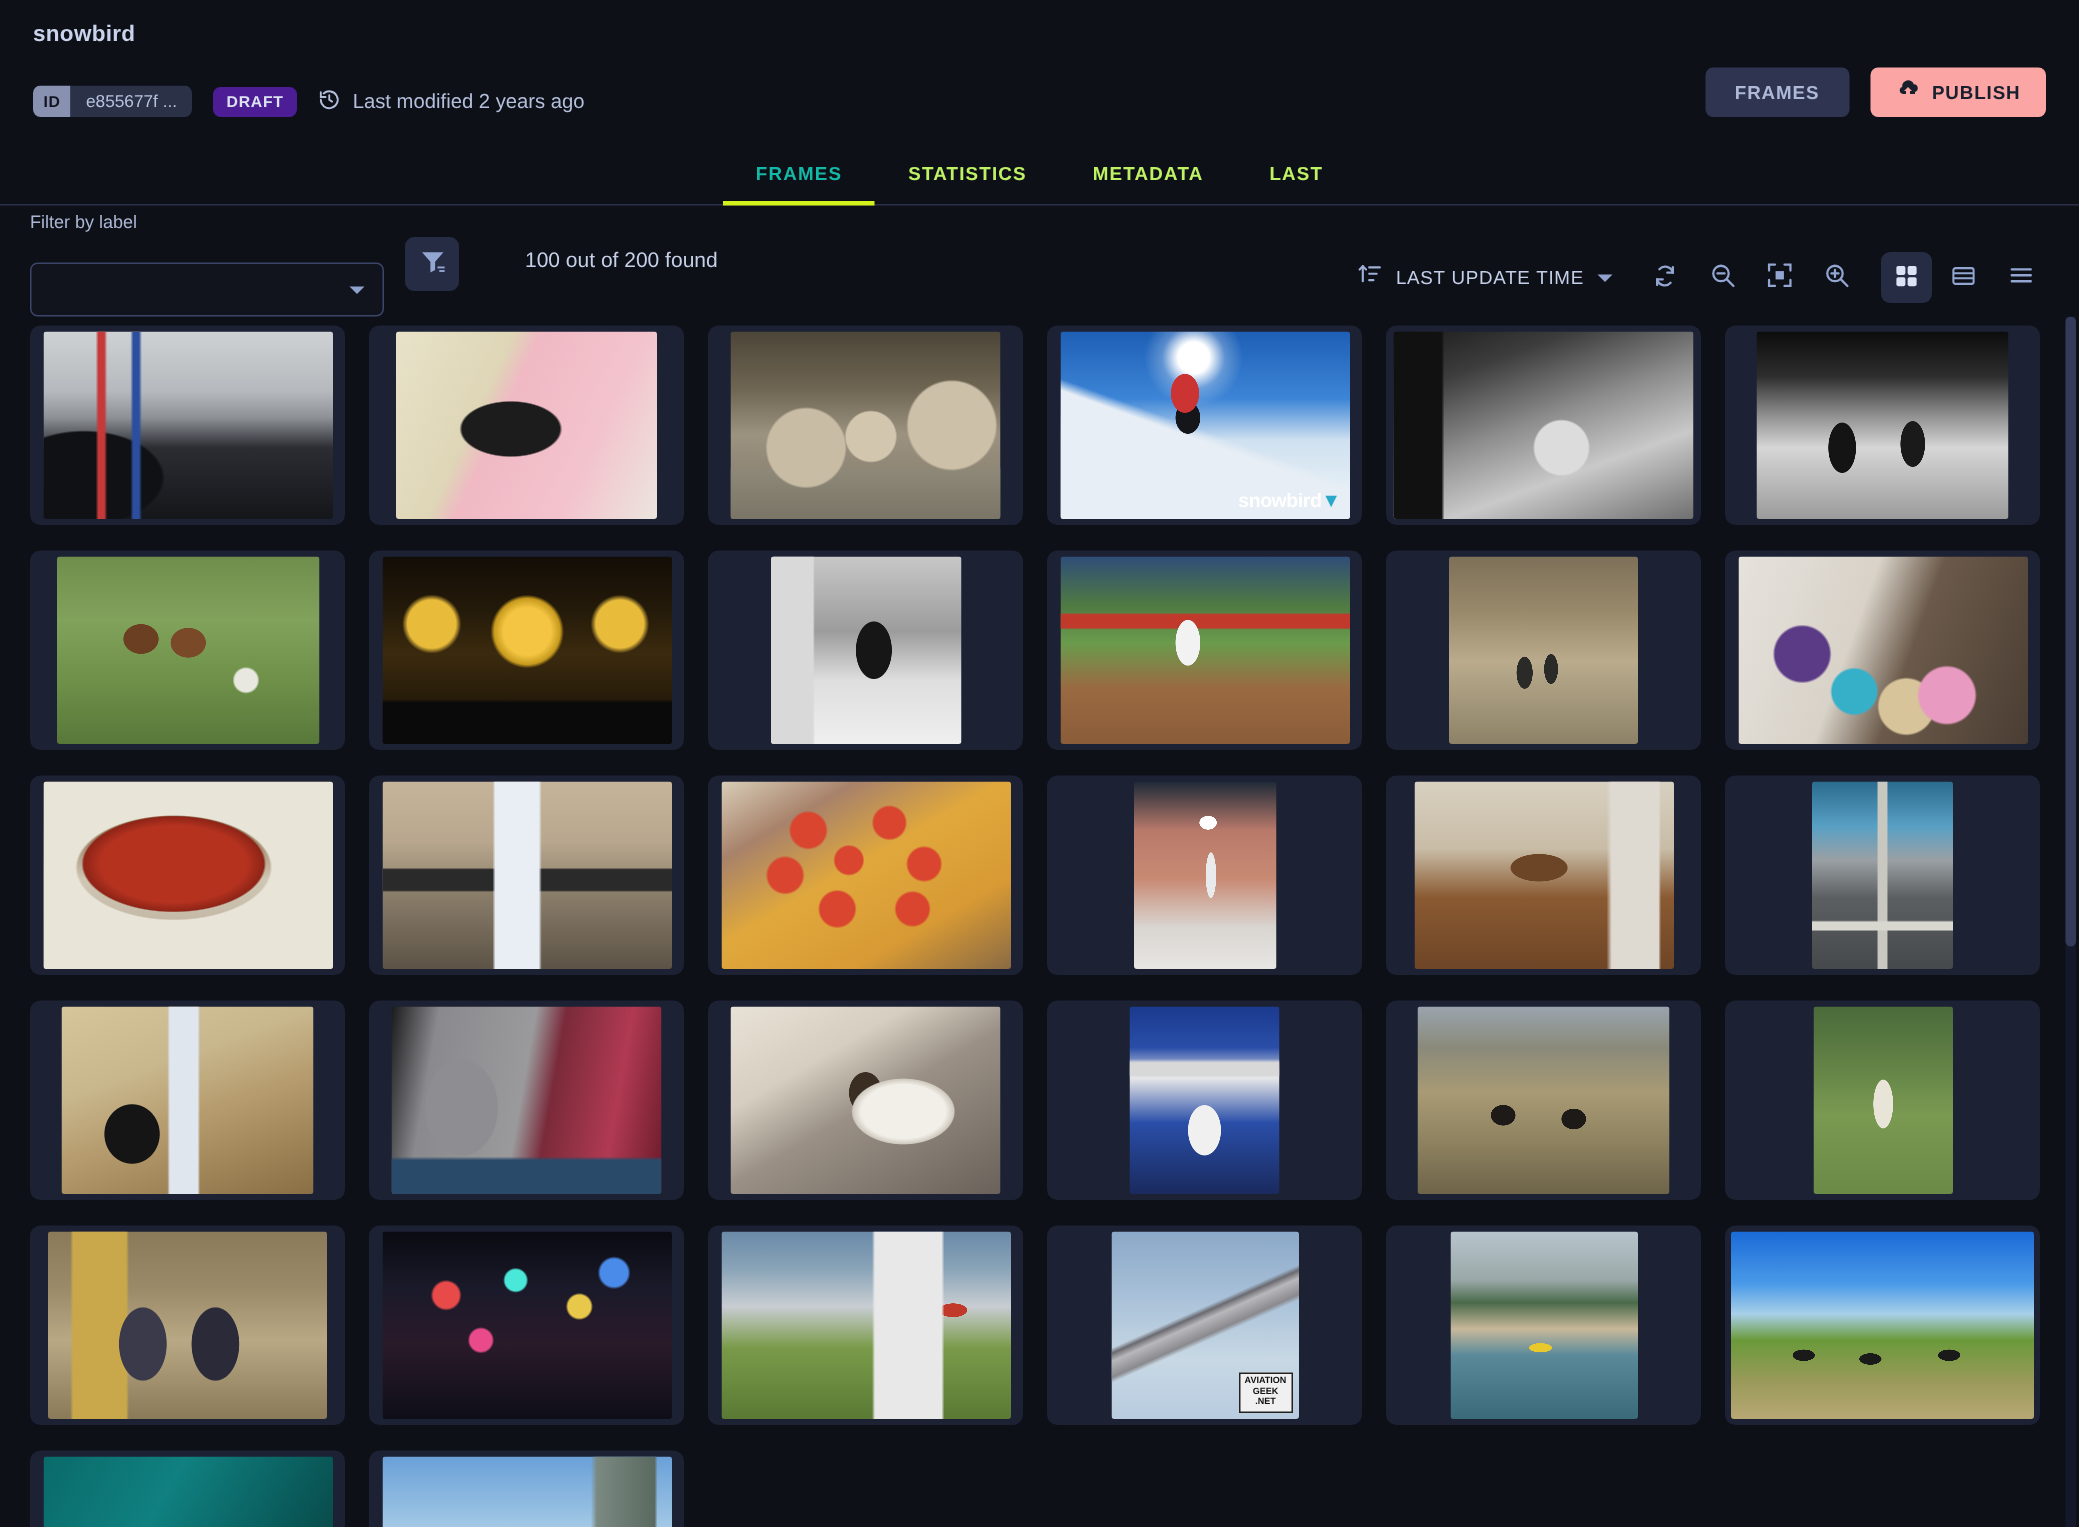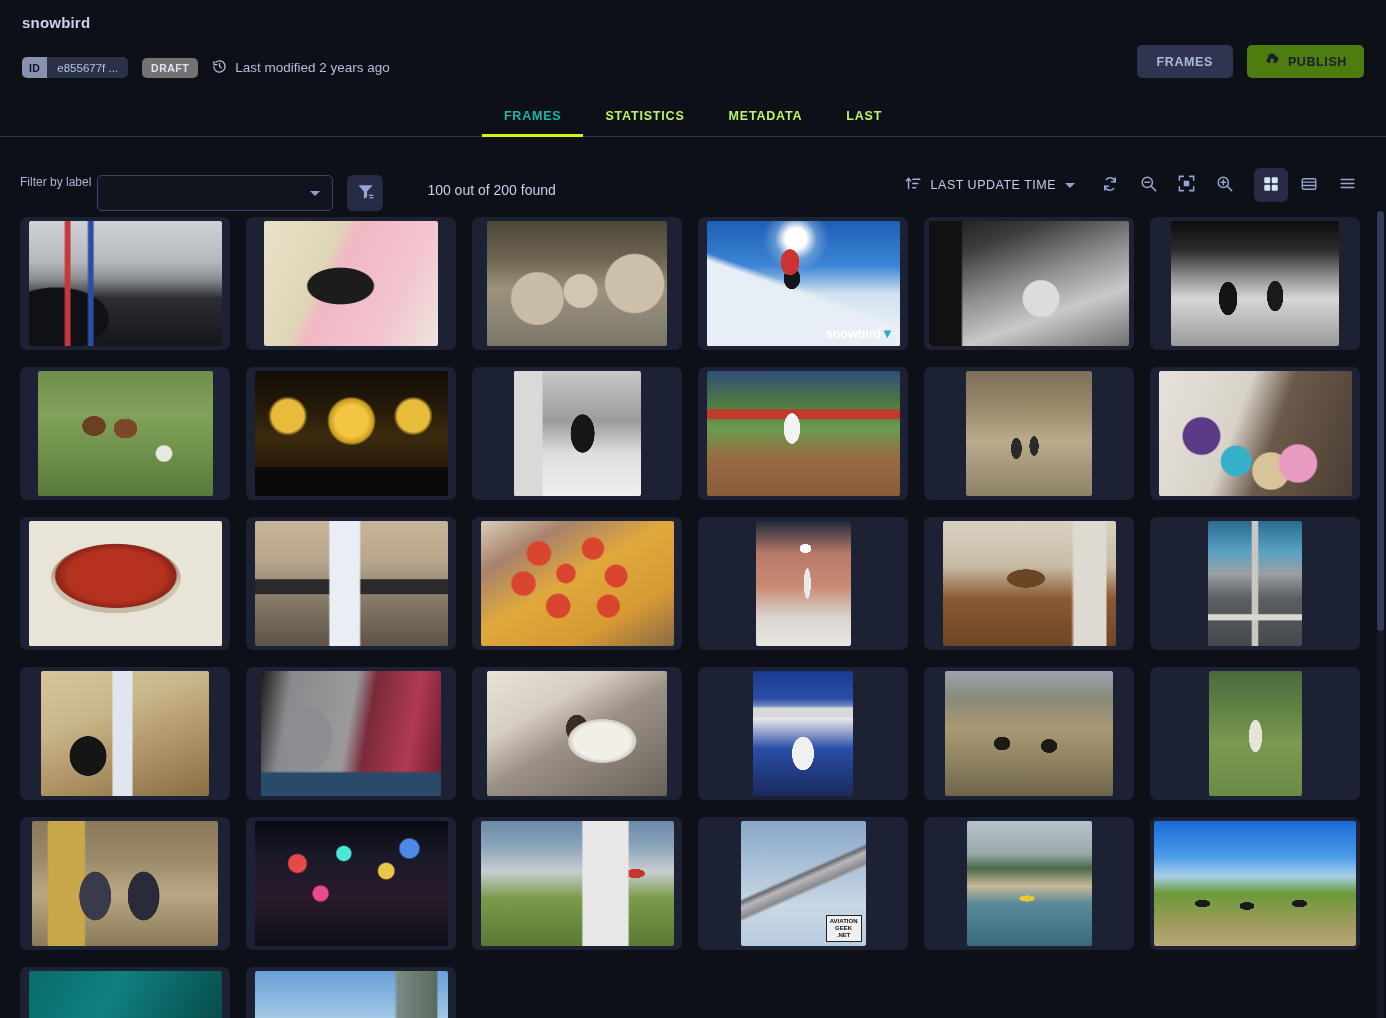--- a/index.html
+++ b/index.html
@@ -28,61 +28,61 @@
   .id-badge .k {
     background: #8892b0; color: #12151f; font-weight: bold;
     padding: 0 7px; height: 100%; display: flex; align-items: center;
     font-size: 10.5px; letter-spacing: .4px;
   }
   .id-badge .v {
     background: #2b3147; color: #b7c3de;
     padding: 0 10px; height: 100%; display: flex; align-items: center;
   }
   .draft-badge {
-    background: #737373; color: #dbe2f2;
+    background: #4c1d95; color: #dbe2f2;
     font-size: 10.5px; font-weight: bold; letter-spacing: .5px;
     padding: 4px 9px; border-radius: 5px;
   }
   .modified {
     display: flex; align-items: center; gap: 8px;
     color: #b3bfdb; font-size: 13.5px;
   }
   .hdr-actions {
     position: absolute; right: 0; top: -12px;
     display: flex; align-items: center; gap: 14px;
   }
   .btn {
     border: none; cursor: pointer; border-radius: 5px;
     font-family: inherit; font-size: 12.5px; font-weight: bold;
     letter-spacing: .6px; display: inline-flex; align-items: center;
     justify-content: center; gap: 8px; height: 33px; padding: 0 20px;
   }
   .btn-delete { background: #2f3550; color: #aeb9d8; }
-  .btn-publish { background: #4d7c0f; color: #18202e; padding: 0 17px; }
+  .btn-publish { background: #fca5a5; color: #18202e; padding: 0 17px; }
 
   
   .tabs {
     display: flex; justify-content: center; gap: 0;
     margin-top: 22px; border-bottom: 1px solid #2a3048;
   }
   .tab {
     padding: 9px 22px 11px 22px; font-size: 12.5px; font-weight: bold;
     letter-spacing: .8px; color: #bef264; cursor: pointer;
     background: none; border: none; font-family: inherit;
     border-bottom: 3px solid transparent; margin-bottom: -1px;
   }
   .tab.active { color: #14b8a6; border-bottom-color: #d4f31a; }
 
   
   .toolbar {
     display: flex; align-items: flex-end; padding: 12px 20px 0 20px;
     position: relative; height: 74px;
   }
   .filter-group { display: flex; align-items: center; gap: 14px; }
-  .field-wrap { display: flex; flex-direction: row; gap: 6px; }
+  .field-wrap { display: flex; flex-direction: column; gap: 20px; }
   .field-label { font-size: 12px; color: #aab6d4; }
   .select-box {
     width: 236px; height: 36px; background: #11131d;
     border: 1px solid #3c4668; border-radius: 5px;
     display: flex; align-items: center; justify-content: flex-end;
     padding-right: 12px; cursor: pointer;
   }
   .chev { width: 0; height: 0; border-left: 5px solid transparent;
     border-right: 5px solid transparent; border-top: 5px solid #8fa2cc; }
   .icon-btn {

